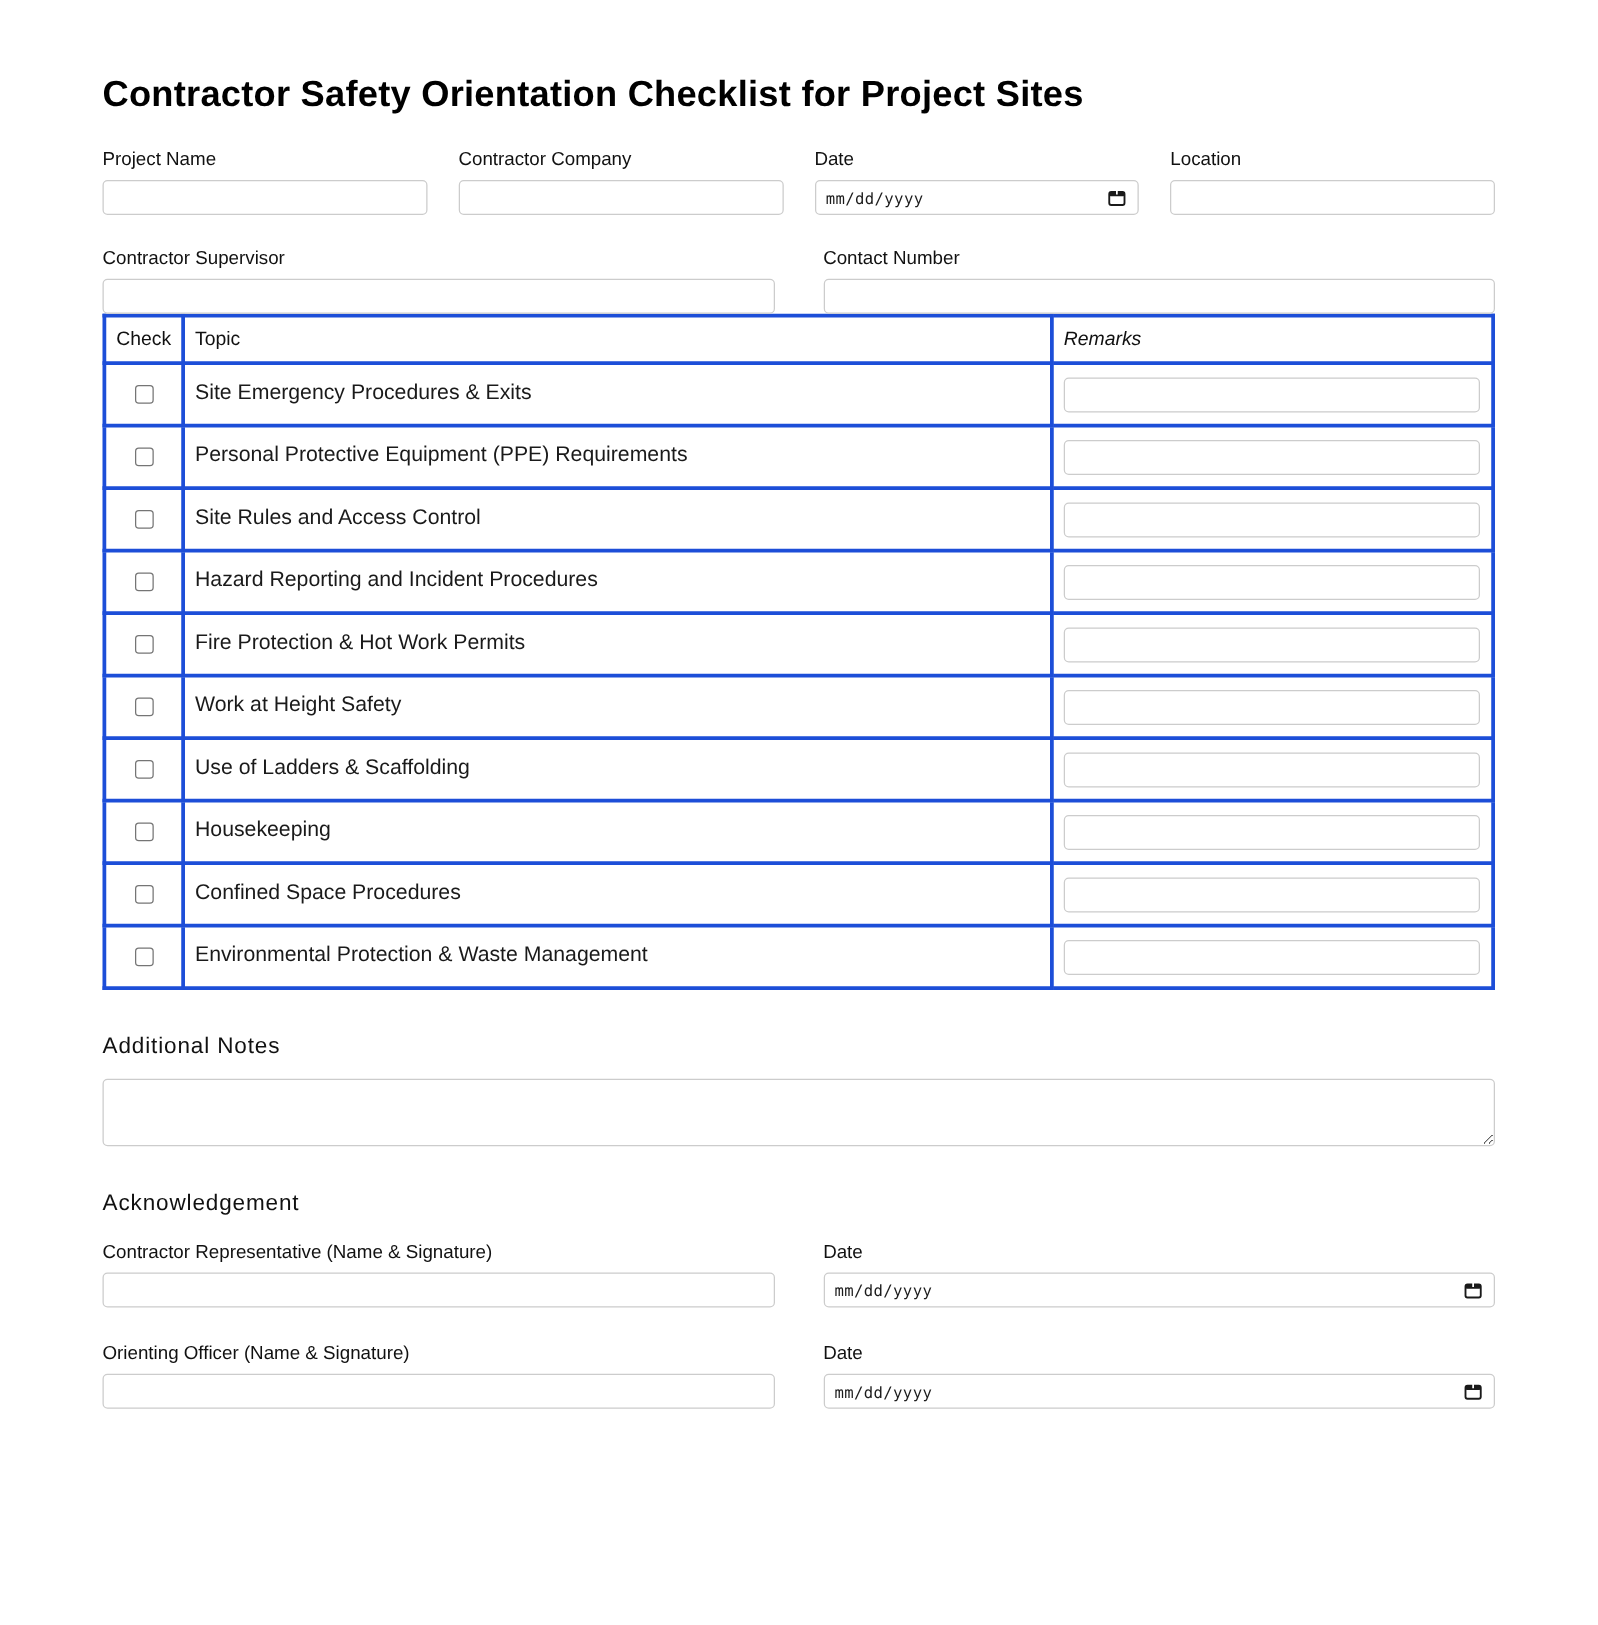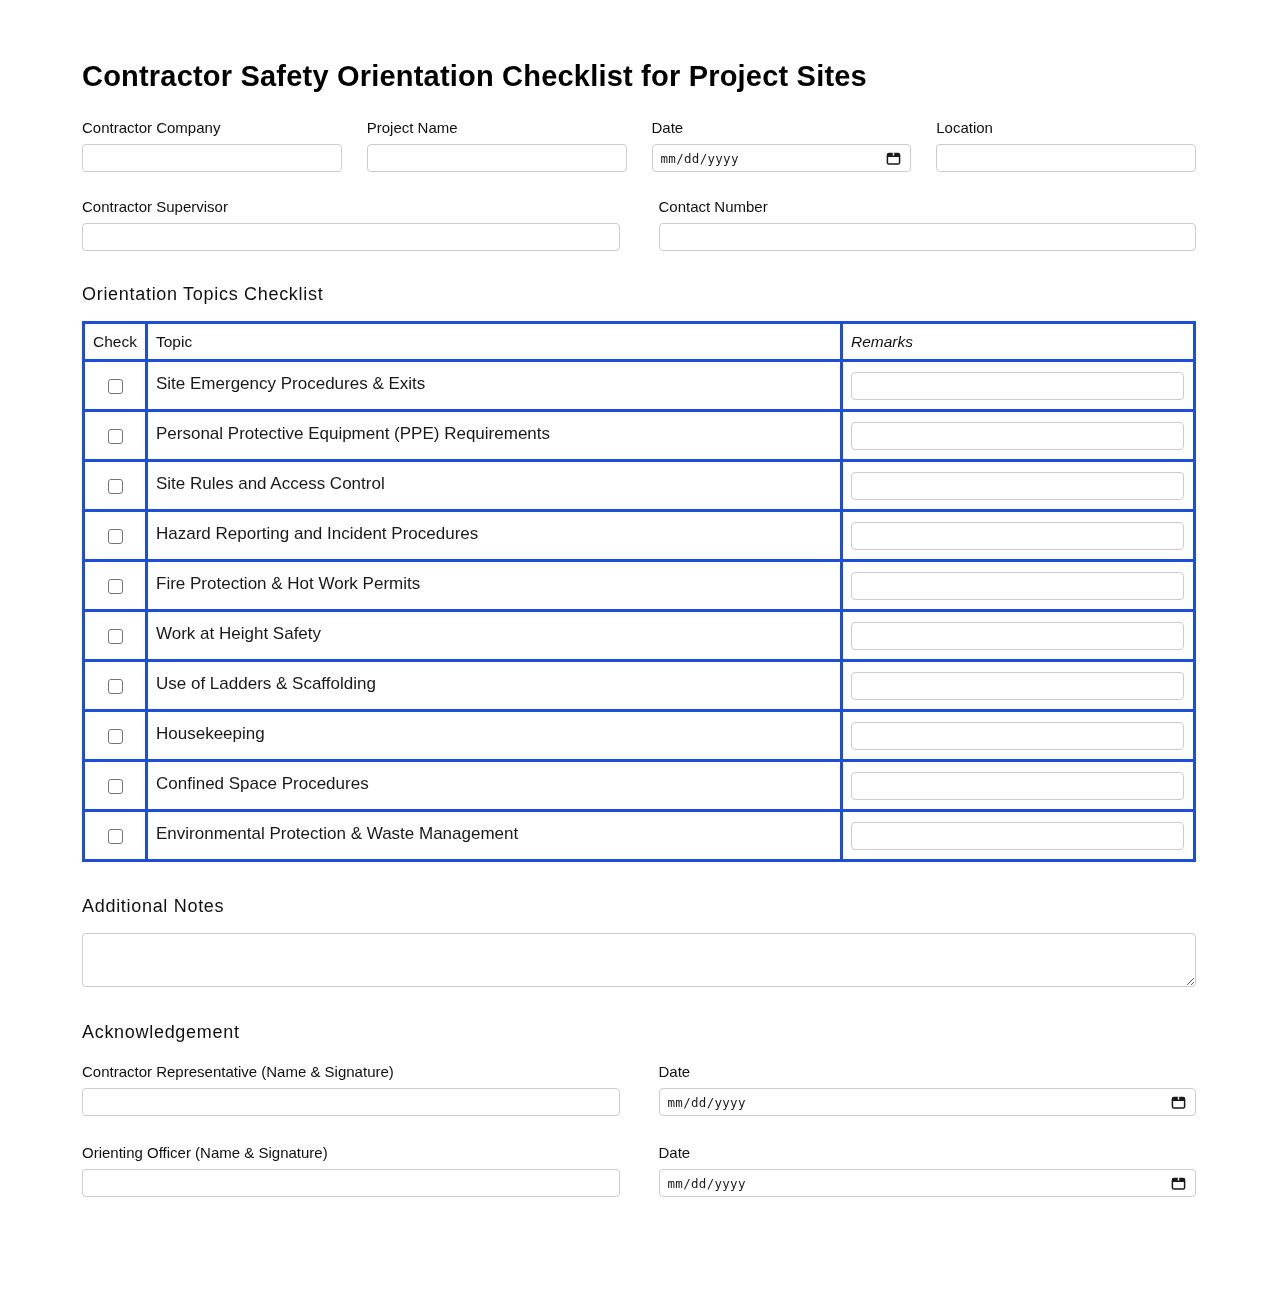--- a/index.html
+++ b/index.html
@@ -150,25 +150,25 @@
 </style>
 </head>
 <body>
 
 <div class="page">
 
   <h1 class="page-title">Contractor Safety Orientation Checklist for Project Sites</h1>
 
   <div class="grid-4">
     <div class="field">
+      <label class="field-label">Project Name</label>
+      <input type="text" class="text-input" style="">
+    </div>
+    <div class="field">
       <label class="field-label">Contractor Company</label>
-      <input type="text" class="text-input" style="">
-    </div>
-    <div class="field">
-      <label class="field-label">Project Name</label>
       <input type="text" class="text-input" style="">
     </div>
     <div class="field">
       <label class="field-label">Date</label>
       <div class="date-input">
         <span class="date-ph">mm/dd/yyyy</span>
         <span class="cal-icon">
           <svg width="15" height="15" viewBox="0 0 15 15">
             <rect x="1.4" y="2.6" width="12.2" height="10.4" rx="1.6" fill="none" stroke="#1a1a1a" stroke-width="1.5"></rect>
             <rect x="1.4" y="2.6" width="12.2" height="3.4" rx="1.2" fill="#1a1a1a"></rect>
@@ -187,21 +187,20 @@
     <div class="field">
       <label class="field-label">Contractor Supervisor</label>
       <input type="text" class="text-input" style="">
     </div>
     <div class="field">
       <label class="field-label">Contact Number</label>
       <input type="text" class="text-input" style="">
     </div>
   </div>
 
-  <div class="section-heading first">Orientation Topics Checklist</div>
 
   <table class="checklist-table">
     <thead>
       <tr>
         <th class="col-check">Check</th>
         <th class="col-topic">Topic</th>
         <th class="col-remarks">Remarks</th>
       </tr>
     </thead>
     <tbody>

